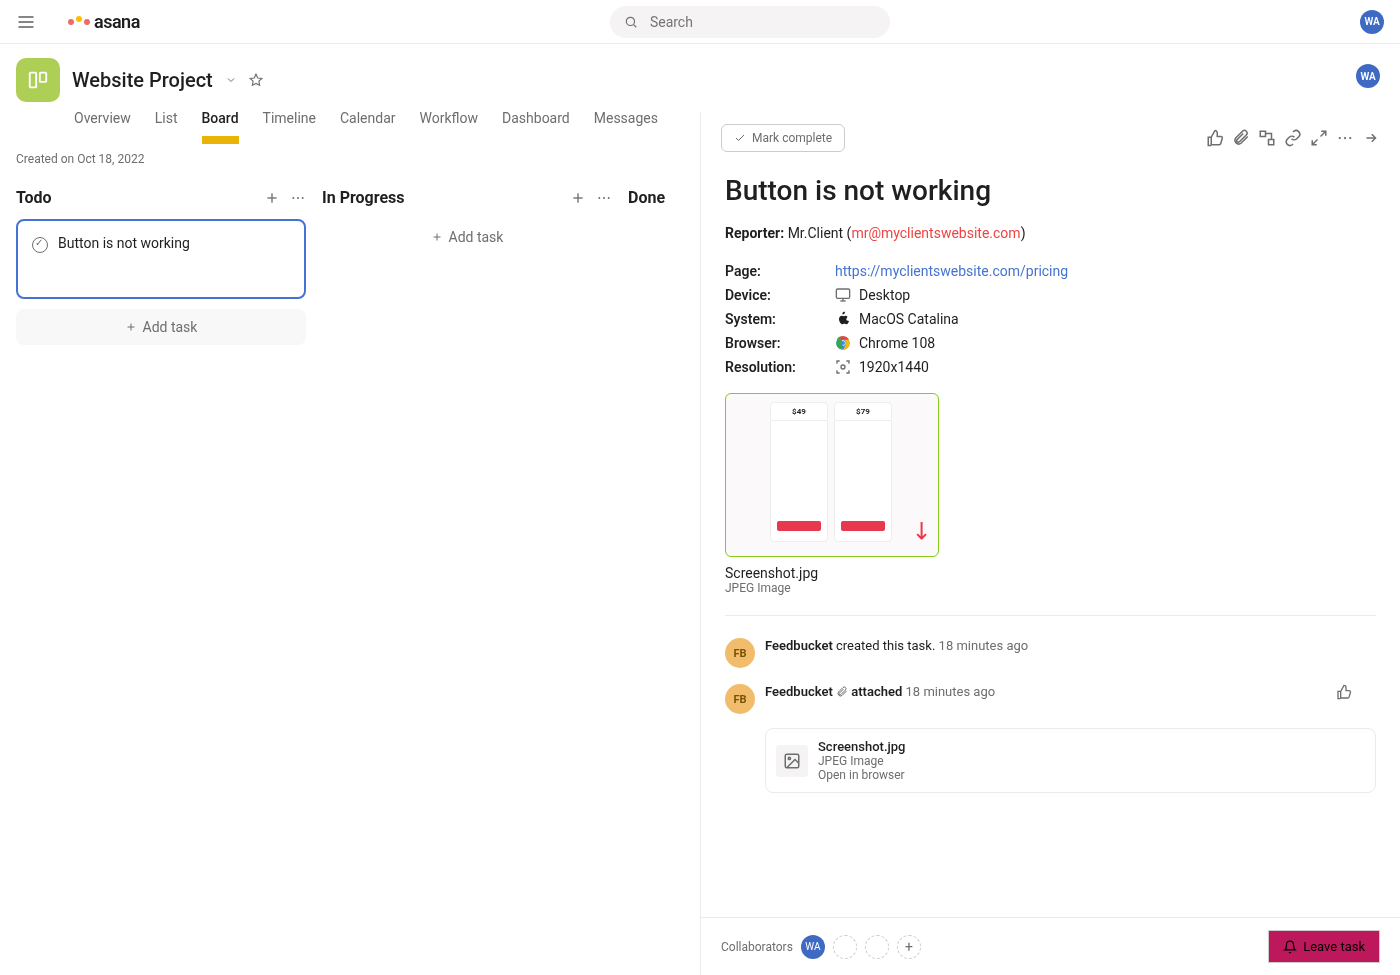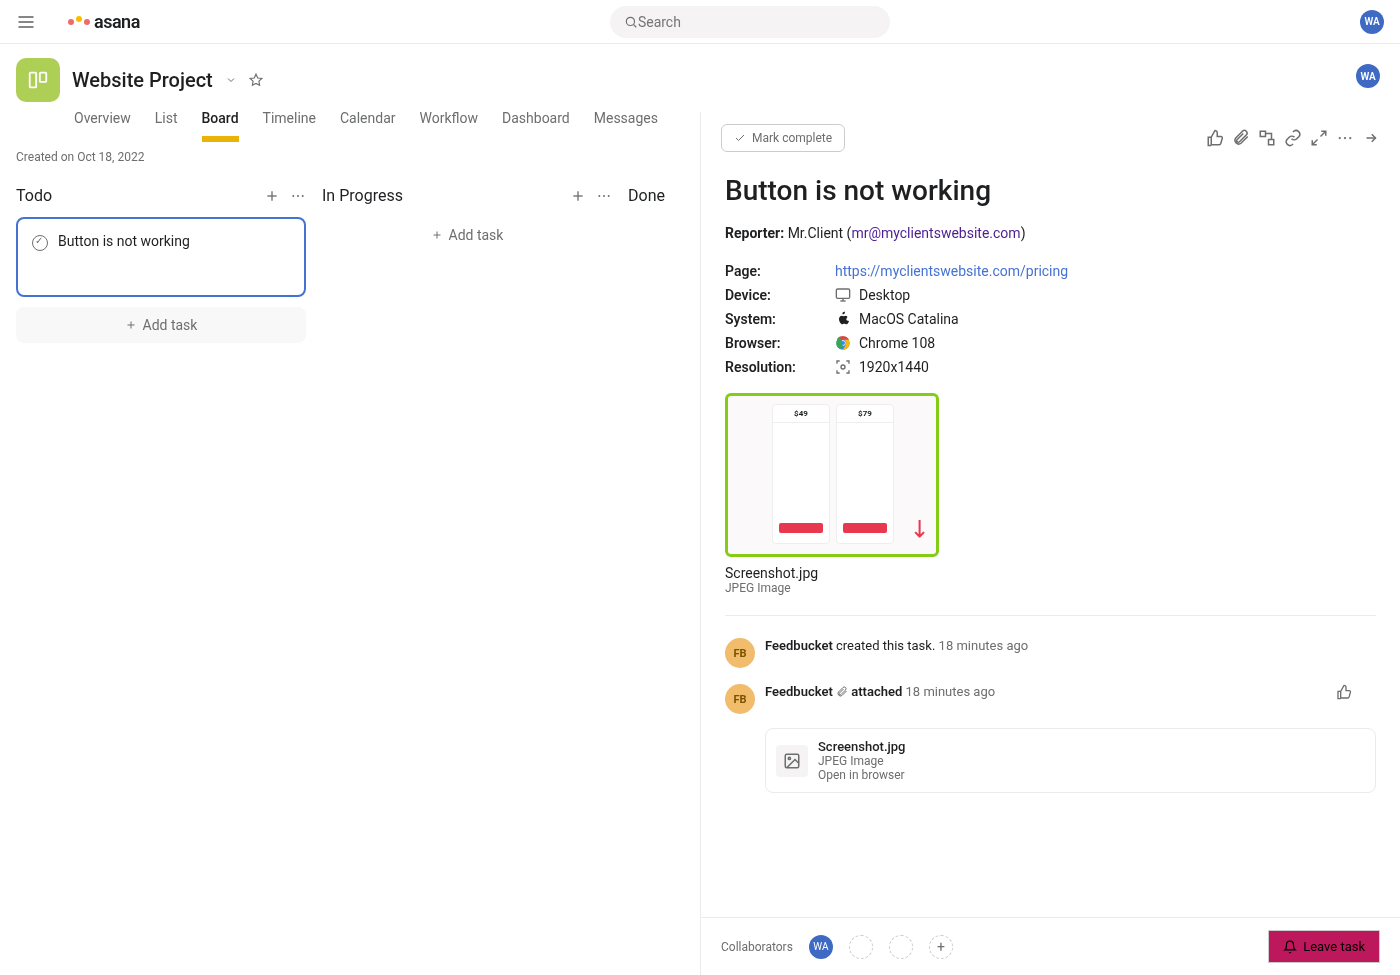--- a/index.html
+++ b/index.html
@@ -10,69 +10,69 @@
 .hamburger { width: 20px; height: 20px; cursor: pointer; }
 .hamburger svg { width: 100%; height: 100%; }
 .logo { display: flex; align-items: center; margin-left: 32px; gap: 4px; }
 .logo-dots { display: flex; gap: 2px; }
 .logo-dots span { width: 6px; height: 6px; border-radius: 50%; }
 .logo-dots span:nth-child(1){ background: #f06a6a; }
 .logo-dots span:nth-child(2){ background: #fcbd01; margin-top: -3px; }
 .logo-dots span:nth-child(3){ background: #f06a6a; }
 .logo-text { font-weight: 600; font-size: 18px; letter-spacing: -0.5px; }
 .search-wrap { flex: 1; display: flex; justify-content: center; }
-.search { background: #f5f3f3; border-radius: 16px; height: 32px; width: 280px; display: flex; align-items: center; padding: 0 14px; gap: 0; color: #6d6e6f; }
+.search { background: #f5f3f3; border-radius: 16px; height: 32px; width: 280px; display: flex; align-items: center; padding: 0 14px; gap: 12px; color: #6d6e6f; }
 .search input { border: none; background: transparent; outline: none; font-size: 14px; flex: 1; }
 .avatar-top { width: 24px; height: 24px; border-radius: 50%; background: #3f6ac4; color: #fff; font-size: 10px; font-weight: 600; display: flex; align-items: center; justify-content: center; }
 
 
 .proj-header { padding: 14px 16px 0; }
 .proj-title-row { display: flex; align-items: center; gap: 12px; }
 .proj-icon { width: 44px; height: 44px; border-radius: 10px; background: #aecf55; display: flex; align-items: center; justify-content: center; }
 .proj-icon svg { width: 22px; height: 22px; }
 .proj-title { font-size: 20px; font-weight: 500; }
 .title-chevron, .title-star { color: #6d6e6f; cursor: pointer; }
 .proj-tabs { display: flex; gap: 24px; margin-top: 8px; padding-left: 58px; font-size: 14px; color: #6d6e6f; }
 .proj-tabs .tab { padding-bottom: 10px; cursor: pointer; }
-.proj-tabs .tab.active { color: #1e1f21; border-bottom: 6px solid #eab308; font-weight: 500; }
+.proj-tabs .tab.active { color: #1e1f21; border-bottom: 8px solid #eab308; font-weight: 500; }
 .proj-header .right { position: absolute; right: 20px; top: 64px; }
 
 
 .board-meta { padding: 8px 16px; font-size: 12px; color: #6d6e6f; }
 .board { display: flex; gap: 16px; padding: 14px 16px; height: calc(975px - 150px); overflow: hidden; }
 .column { width: 290px; flex-shrink: 0; }
 .col-head { display: flex; align-items: center; justify-content: space-between; margin-bottom: 12px; }
-.col-title { font-size: 16px; font-weight: 400; }
+.col-title { font-size: 16px; font-weight: 700; }
 .col-actions { display: flex; gap: 10px; color: #6d6e6f; }
 .card { background: #fff; border: 2px solid #4573d2; border-radius: 8px; padding: 14px; display: flex; gap: 10px; align-items: flex-start; min-height: 80px; }
 .card-check { width: 16px; height: 16px; border: 1.5px solid #6d6e6f; border-radius: 50%; flex-shrink: 0; margin-top: 2px; position: relative; }
 .card-check::after { content: "✓"; position: absolute; font-size: 10px; top: -1px; left: 2px; color: #6d6e6f; }
 .card-title { font-size: 14px; }
 .add-task-btn { width: 100%; margin-top: 10px; padding: 10px; border: none; background: #f9f8f8; border-radius: 8px; color: #6d6e6f; font-size: 14px; cursor: pointer; display: flex; align-items: center; justify-content: center; gap: 6px; }
 .add-task-ghost { width: 100%; padding: 10px; border: none; background: transparent; color: #6d6e6f; font-size: 14px; cursor: pointer; display: flex; align-items: center; justify-content: center; gap: 6px; }
 
 
 .detail-pane { position: absolute; top: 112px; right: 0; bottom: 0; width: 700px; background: #fff; border-left: 1px solid #edeae9; display: flex; flex-direction: column; }
 .detail-toolbar { display: flex; align-items: center; padding: 12px 20px; gap: 8px; }
 .mark-complete { border: 1px solid #cfcbcb; background: #fff; border-radius: 6px; padding: 6px 12px; font-size: 12px; display: flex; align-items: center; gap: 6px; cursor: pointer; color: #6d6e6f; }
 .toolbar-spacer { flex: 1; }
 .tb-icon { width: 18px; height: 18px; color: #6d6e6f; cursor: pointer; }
 .detail-body { flex: 1; overflow-y: auto; padding: 4px 24px 16px; }
 .task-title-big { font-size: 28px; font-weight: 500; margin: 6px 0 18px; }
 .reporter-line { font-size: 14px; margin-bottom: 18px; }
-.reporter-line a { color: #4c1d95; text-decoration: none; }
+.reporter-line a { color: #ef4444; text-decoration: none; }
 .quote { border-left: 3px solid #cfcbcb; padding-left: 12px; color: #6d6e6f; font-size: 14px; margin-bottom: 20px; }
 .meta-table { font-size: 14px; }
 .meta-row { display: flex; padding: 4px 0; }
 .meta-label { width: 110px; font-weight: 600; }
 .meta-val { display: flex; align-items: center; gap: 8px; }
 .meta-val a { color: #4573d2; text-decoration: none; }
 .meta-icon { width: 16px; height: 16px; display: inline-flex; align-items: center; justify-content: center; }
 .screenshot-preview { margin-top: 14px; width: 214px; }
-.screenshot-img { width: 214px; height: 164px; background: #fbf9fa; border: 3px solid #84cc16; border-radius: 6px; position: relative; overflow: hidden; }
+.screenshot-img { width: 214px; height: 164px; background: #fbf9fa; border: 1px solid #84cc16; border-radius: 6px; position: relative; overflow: hidden; }
 .pricing-card { position: absolute; width: 58px; height: 140px; background: #fff; border: 1px solid #eee; border-radius: 4px; top: 8px; }
 .pricing-card.c1 { left: 44px; }
 .pricing-card.c2 { left: 108px; }
 .price-tag { font-size: 8px; font-weight: 700; text-align: center; padding: 4px 0; border-bottom: 1px solid #eee; }
 .price-btn { position: absolute; bottom: 10px; left: 6px; right: 6px; height: 10px; background: #e8384f; border-radius: 2px; }
 .arrow-annot { position: absolute; bottom: 12px; right: 6px; color: #e8384f; font-size: 24px; transform: rotate(45deg); }
 .shot-name { font-size: 14px; margin-top: 8px; }
 .shot-type { font-size: 12px; color: #6d6e6f; }
 
 
@@ -83,21 +83,21 @@
 .act-text .time { color: #6d6e6f; }
 .act-text a { color: #4573d2; text-decoration: none; }
 .attach-card { margin: 6px 0 0 40px; border: 1px solid #edeae9; border-radius: 8px; padding: 10px; display: flex; gap: 10px; align-items: center; }
 .attach-thumb { width: 32px; height: 32px; background: #f5f3f3; border-radius: 4px; display: flex; align-items: center; justify-content: center; color: #6d6e6f; }
 .attach-meta { font-size: 12px; }
 .attach-meta .name { font-size: 13px; font-weight: 500; }
 .attach-meta .sub { color: #6d6e6f; }
 .like-right { position: absolute; right: 24px; }
 
 
-.detail-footer { border-top: 1px solid #edeae9; padding: 12px 20px; display: flex; align-items: center; gap: 16px; }
+.detail-footer { border-top: 1px solid #edeae9; padding: 12px 20px; display: flex; align-items: center; gap: 8px; }
 .collab-label { font-size: 12px; color: #6d6e6f; }
 .collab-av { width: 24px; height: 24px; border-radius: 50%; background: #3f6ac4; color: #fff; font-size: 10px; display: flex; align-items: center; justify-content: center; }
 .collab-empty { width: 24px; height: 24px; border-radius: 50%; border: 1px dashed #cfcbcb; }
 .collab-add { width: 24px; height: 24px; border-radius: 50%; border: 1px dashed #cfcbcb; display: flex; align-items: center; justify-content: center; color: #6d6e6f; font-size: 14px; cursor: pointer; }
 .footer-spacer { flex: 1; }
 .leave-btn { border: 1px solid #cfcbcb; background: #be185d; border-radius: 0; padding: 8px 14px; font-size: 13px; display: flex; align-items: center; gap: 6px; cursor: pointer; }
 
 svg { display: block; }
 </style>
 </head>

